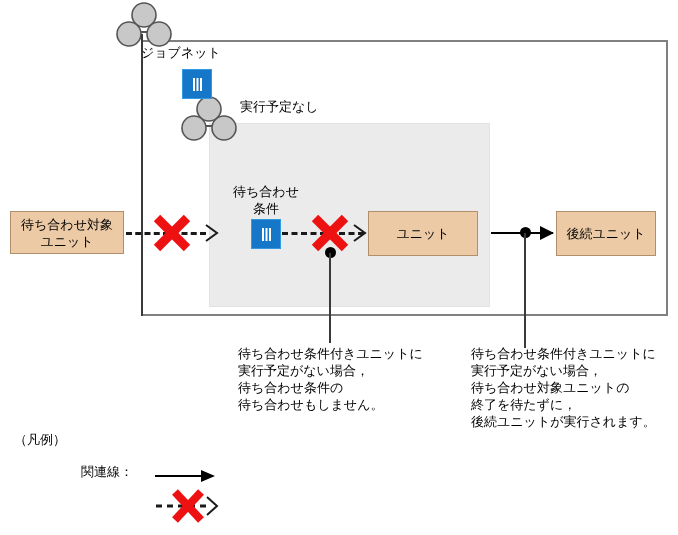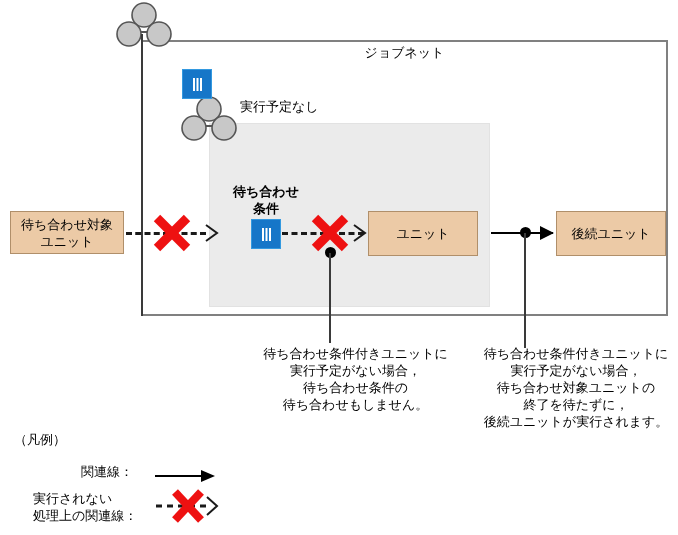--- a/index.html
+++ b/index.html
@@ -27,21 +27,21 @@
   .jobnet-frame {
     left: 141px; top: 40px;
     width: 527px; height: 276px;
     border: 2px solid #808080;
     box-sizing: border-box;
     background: transparent;
   }
   .jobnet-title {
     left: 141px; top: 40px;
     width: 527px;
-    text-align: center;
+    text-align: left;
     padding-top: 5px;
     font-size: 13px;
     line-height: 16px;
     white-space: nowrap;
   }
   .gray-panel {
     left: 209px; top: 123px;
     width: 281px; height: 184px;
     background: #ebebeb;
     border: 1px solid #e2e2e2;
@@ -73,23 +73,22 @@
     font-size: 13px;
     line-height: 17px;
     white-space: pre-line;
   }
 
   
   .txt {
     font-size: 13px;
     line-height: 17px;
     white-space: pre-line;
-    text-align: center;
-  }
-  .txt-center { text-align: center; font-weight: bold; }
+  }
+  .txt-center { text-align: center; }
 
   
   .vline { background: #3a3a3a; width: 2px; }
   .hline { background: #000000; height: 2px; }
   .dot {
     width: 11px; height: 11px;
     border-radius: 50%;
     background: #000000;
   }
   .dashed {
@@ -185,21 +184,21 @@
 
   <div class="abs obox" style="left:368px; top:211px; width:110px; height:45px;">ユニット</div>
 
   <div class="abs hline" style="left:491px; top:232px; width:62px;"></div>
   <div class="abs arrowhead" style="left:540px; top:224px;">
     <svg width="16" height="18" viewBox="0 0 16 18">
       <polygon points="0,2 14,9 0,16" fill="#000000"></polygon>
     </svg>
   </div>
 
-  <div class="abs obox" style="left:556px; top:211px; width:110px; height:45px;">後続ユニット</div>
+  <div class="abs obox" style="left:556px; top:211px; width:100px; height:45px;">後続ユニット</div>
 
   <div class="abs dot" style="left:325px; top:247px;"></div>
   <div class="abs vline" style="left:329px; top:253px; height:90px;"></div>
   <div class="abs txt" style="left:238px; top:345px; width:235px;">待ち合わせ条件付きユニットに
 実行予定がない場合，
 待ち合わせ条件の
 待ち合わせもしません。</div>
 
   <div class="abs dot" style="left:520px; top:227px;"></div>
   <div class="abs vline" style="left:524px; top:233px; height:115px;"></div>
@@ -212,22 +211,20 @@
   <div class="abs legend-title" style="left:14px; top:431px;">（凡例）</div>
 
   <div class="abs legend-label" style="left:33px; top:463px;padding-left:48px;">関連線：</div>
   <div class="abs" style="left:155px; top:469px;">
     <svg width="62" height="14" viewBox="0 0 62 14">
       <line x1="0" y1="7" x2="48" y2="7" stroke="#000000" stroke-width="2"></line>
       <polygon points="46,1 60,7 46,13" fill="#000000"></polygon>
     </svg>
   </div>
 
-  <div class="abs legend-label" style="left:33px; top:490px;">実行されない
-処理上の関連線：</div>
   <div class="abs" style="left:155px; top:489px;">
     <svg width="70" height="34" viewBox="0 0 70 34">
       <line x1="1" y1="17" x2="54" y2="17" stroke="#1a1a1a" stroke-width="3" stroke-dasharray="6,5"></line>
       <polyline points="52,8 62,17 52,26" fill="none" stroke="#1a1a1a" stroke-width="2"></polyline>
       <line x1="20" y1="3" x2="46" y2="31" stroke="#ee1111" stroke-width="8"></line>
       <line x1="46" y1="3" x2="20" y2="31" stroke="#ee1111" stroke-width="8"></line>
     </svg>
   </div>
 
 </div>

